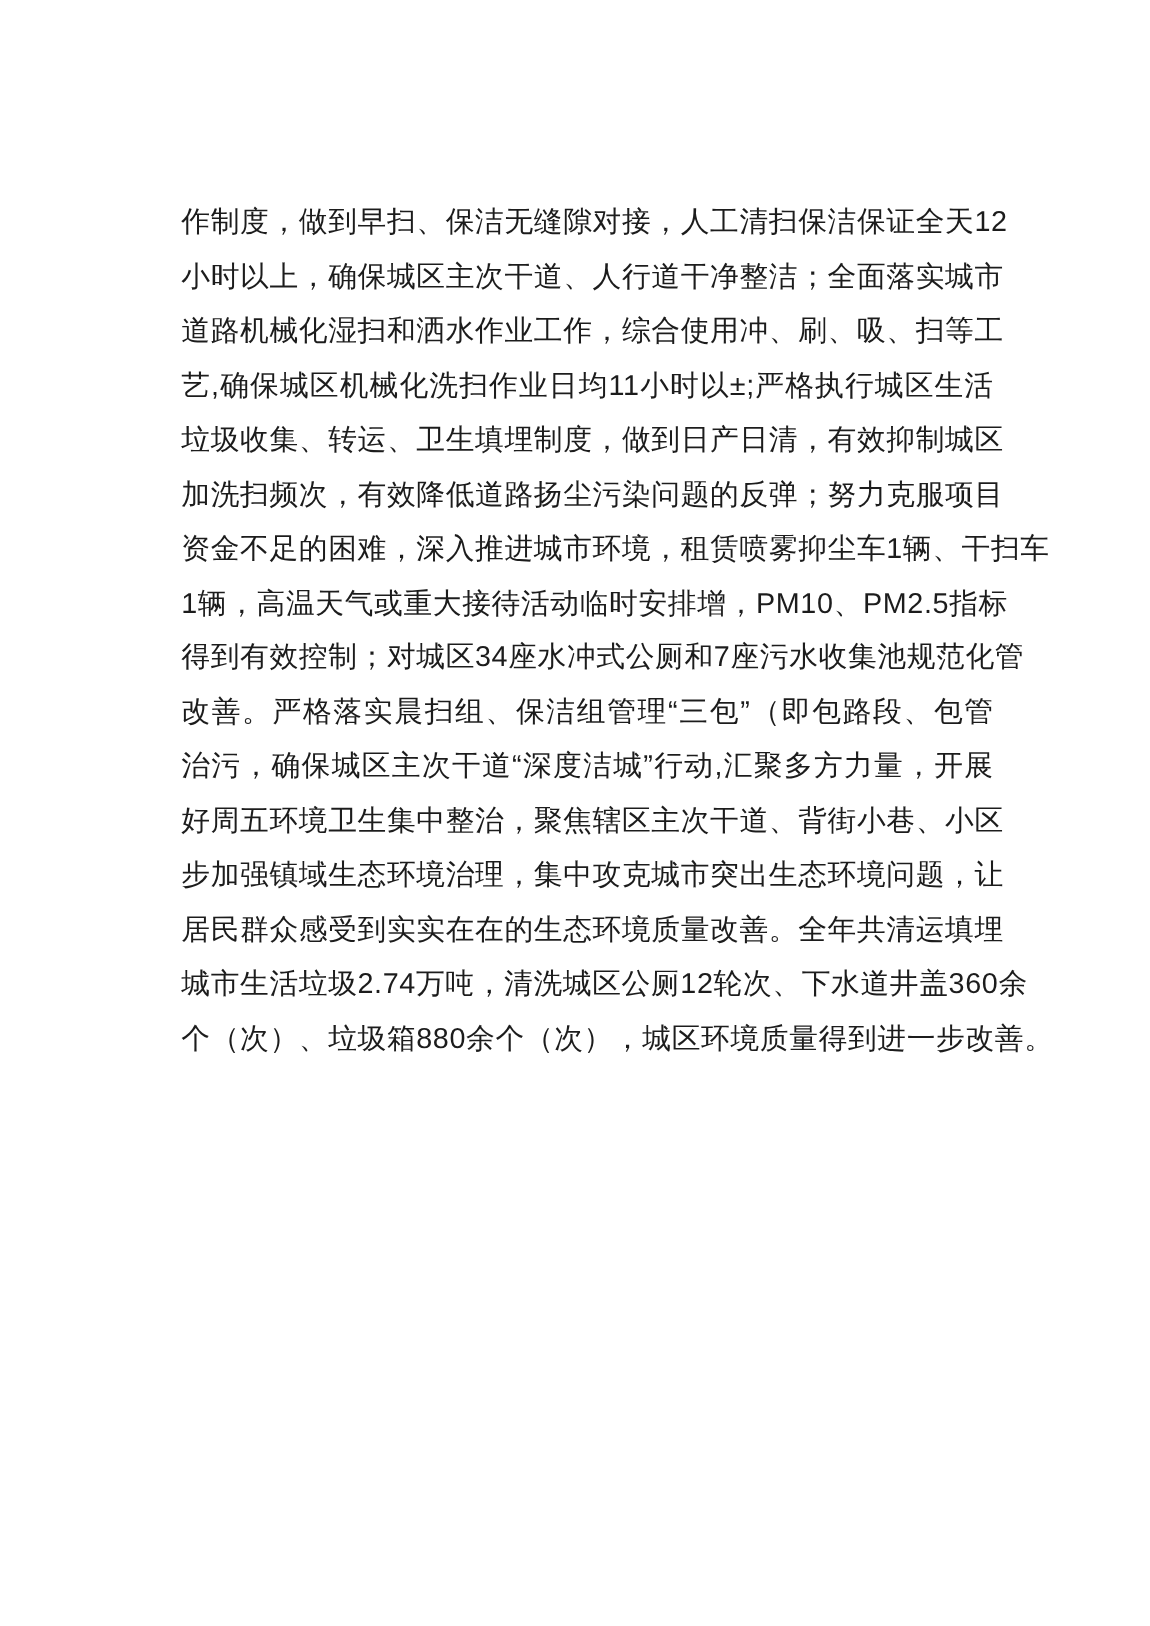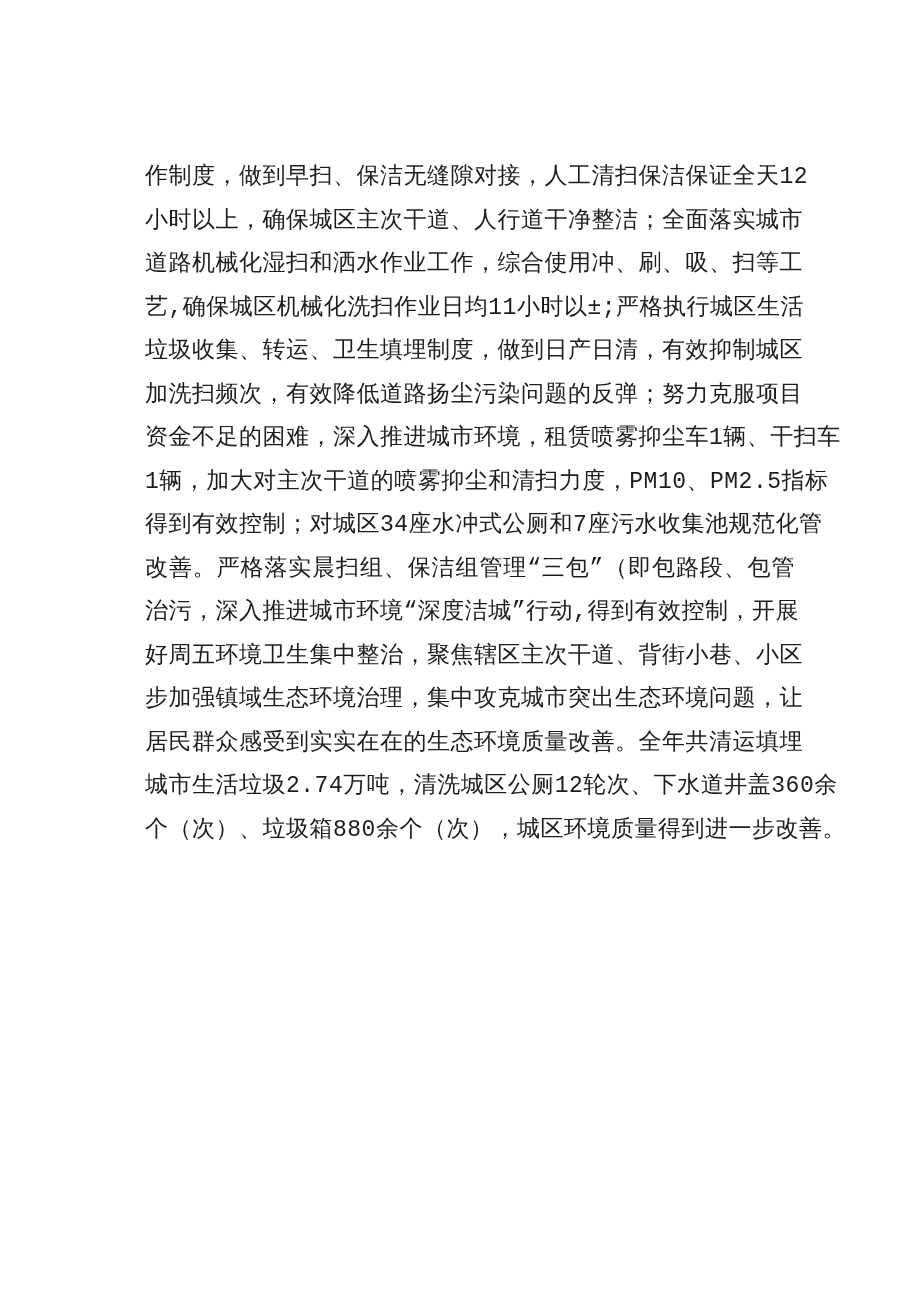--- a/index.html
+++ b/index.html
@@ -6,21 +6,21 @@
     margin: 0;
     padding: 0;
     background: #ffffff;
   }
   .page {
     position: relative;
     width: 840px;
     height: 1301px;
     background: #ffffff;
     overflow: hidden;
-    font-family: Liberation Mono, monospace;
+    font-family: Liberation Sans, sans-serif;
   }
   .text-block {
     position: absolute;
     left: 145px;
     top: 156px;
     width: 650px;
   }
   .line {
     height: 43.5px;
     line-height: 43.5px;
@@ -40,23 +40,23 @@
 
 <div class="page">
   <div class="text-block">
     <div class="line">作制度，做到早扫、保洁无缝隙对接，人工清扫保洁保证全天12</div>
     <div class="line">小时以上，确保城区主次干道、人行道干净整洁；全面落实城市</div>
     <div class="line">道路机械化湿扫和洒水作业工作，综合使用冲、刷、吸、扫等工</div>
     <div class="line">艺,确保城区机械化洗扫作业日均11小时以±;严格执行城区生活</div>
     <div class="line">垃圾收集、转运、卫生填埋制度，做到日产日清，有效抑制城区</div>
     <div class="line">加洗扫频次，有效降低道路扬尘污染问题的反弹；努力克服项目</div>
     <div class="line">资金不足的困难，深入推进城市环境，租赁喷雾抑尘车1辆、干扫车</div>
-    <div class="line">1辆，加大对主次干道的喷雾抑尘和清扫力度，PM10、PM2.5指标</div>
+    <div class="line">1辆，高温天气或重大接待活动临时安排增，PM10、PM2.5指标</div>
     <div class="line">得到有效控制；对城区34座水冲式公厕和7座污水收集池规范化管</div>
     <div class="line">改善。严格落实晨扫组、保洁组管理“三包”（即包路段、包管</div>
-    <div class="line">治污，深入推进城市环境“深度洁城”行动,得到有效控制，开展</div>
+    <div class="line">治污，确保城区主次干道“深度洁城”行动,汇聚多方力量，开展</div>
     <div class="line">好周五环境卫生集中整治，聚焦辖区主次干道、背街小巷、小区</div>
     <div class="line">步加强镇域生态环境治理，集中攻克城市突出生态环境问题，让</div>
     <div class="line">居民群众感受到实实在在的生态环境质量改善。全年共清运填埋</div>
     <div class="line">城市生活垃圾2.74万吨，清洗城区公厕12轮次、下水道井盖360余</div>
     <div class="line">个（次）、垃圾箱880余个（次），城区环境质量得到进一步改善。</div>
   </div>
 </div>
 
 </body></html>

